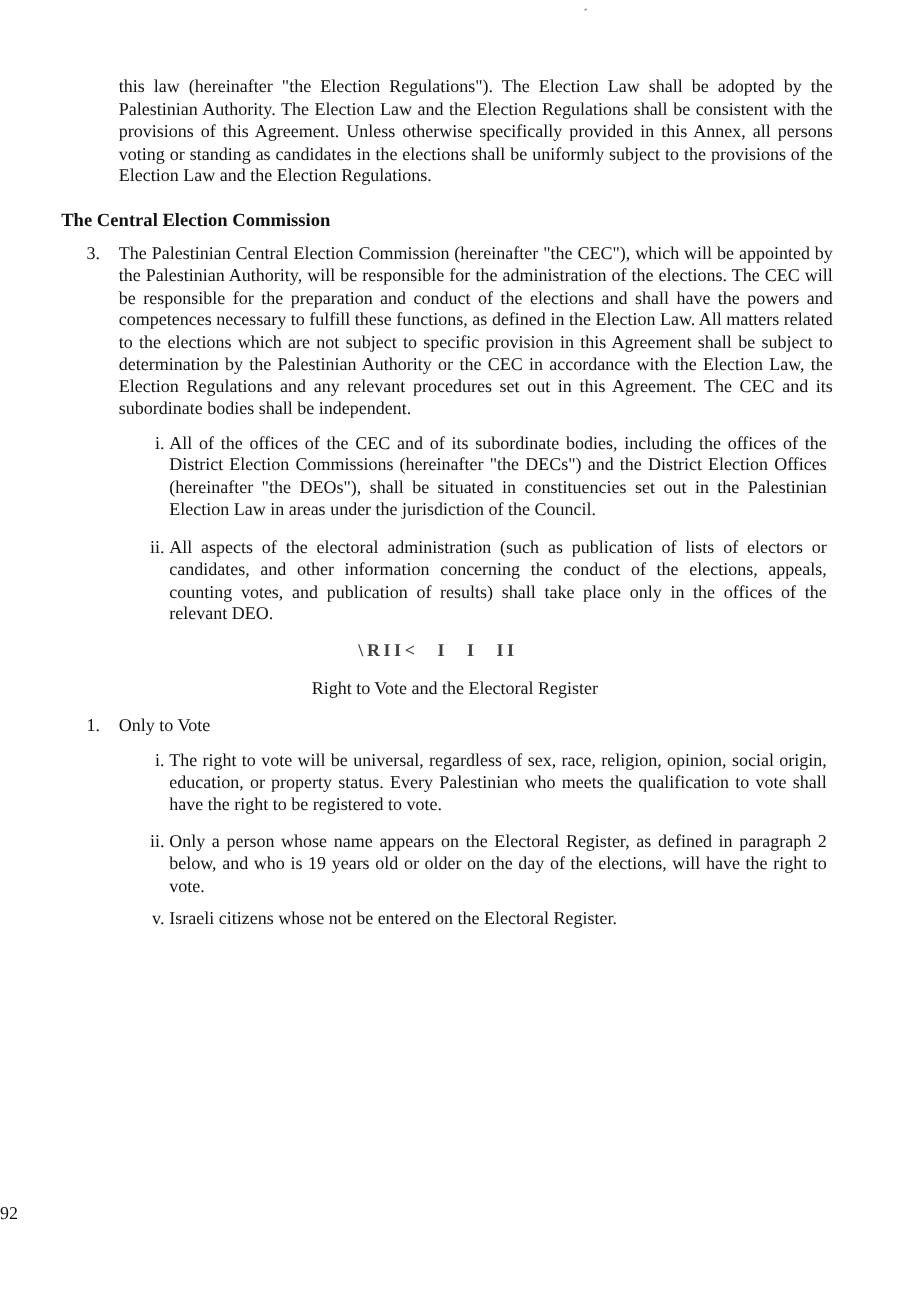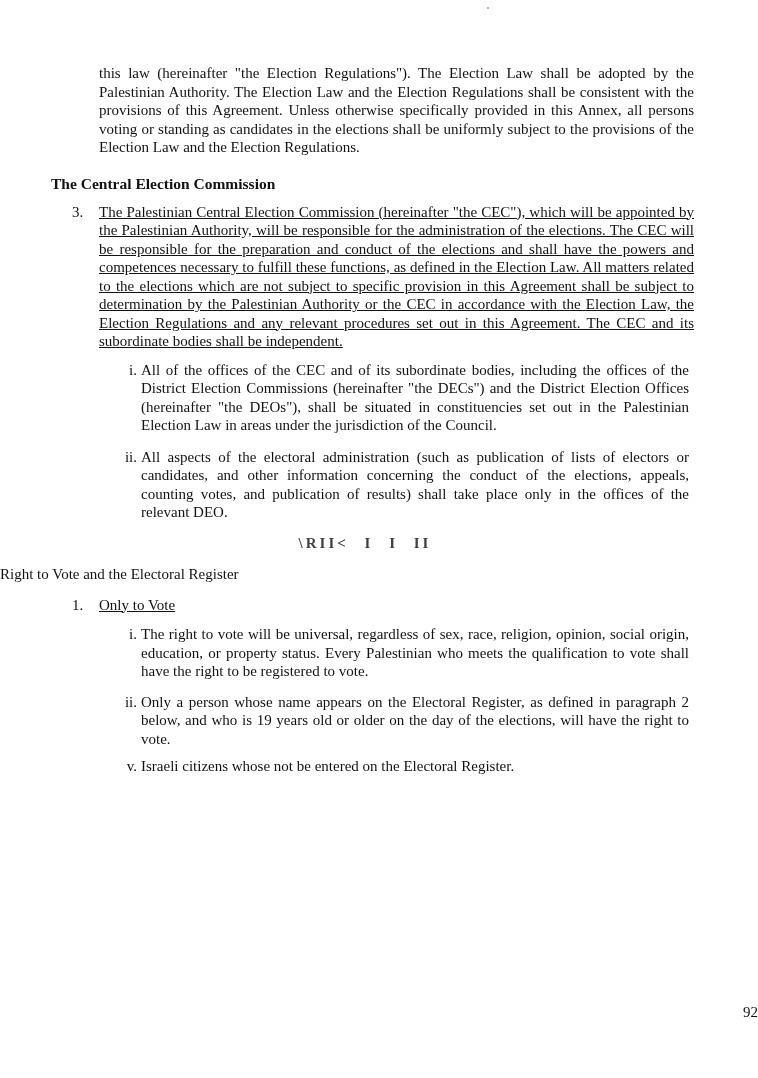--- a/index.html
+++ b/index.html
@@ -44,21 +44,20 @@
   .num-item {
     margin-left: 72px;
     margin-right: 64px;
   }
   .num-item .marker {
     flex: 0 0 27px;
   }
   .num-item .item-text {
     flex: 1 1 auto;
     text-align: justify;
-    text-decoration: underline;
   }
   .sub-item {
     margin-left: 116px;
     margin-right: 69px;
   }
   .sub-item .marker {
     flex: 0 0 21px;
     text-align: right;
     padding-right: 4px;
   }
@@ -79,28 +78,28 @@
     font-weight: bold;
     font-size: 15px;
     letter-spacing: 3px;
     word-spacing: 9px;
     color: #262626;
     opacity: 0.88;
     filter: blur(0.3px);
   }
   .article-subtitle {
     margin-top: 13px;
-    text-align: left;
+    text-align: center;
   }
   .page-number {
     position: absolute;
     left: 0;
     right: 0;
     top: 1003px;
-    text-align: right;
+    text-align: left;
   }
 </style>
 </head>
 <body>
 
 <div class="page">
   <div class="speck"></div>
 
   <p class="intro">this law (hereinafter "the Election Regulations"). The Election Law shall be adopted by the Palestinian Authority. The Election Law and the Election Regulations shall be consistent with the provisions of this Agreement. Unless otherwise specifically provided in this Annex, all persons voting or standing as candidates in the elections shall be uniformly subject to the provisions of the Election Law and the Election Regulations.</p>
 

